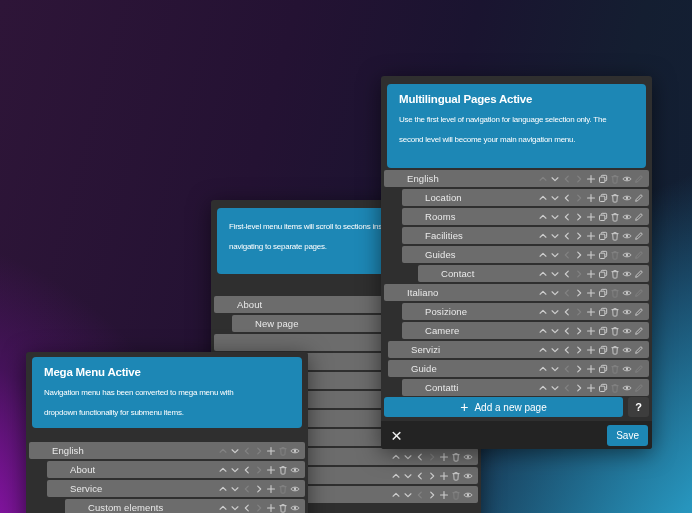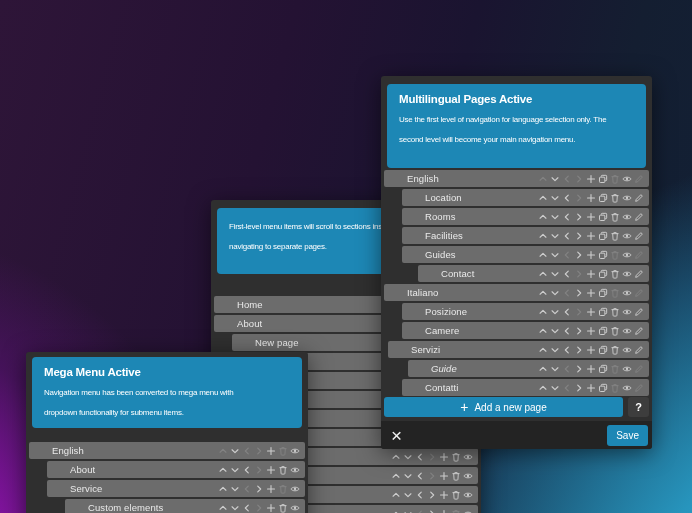--- a/index.html
+++ b/index.html
@@ -89,46 +89,20 @@
 
 <div class="stage">
 
   <section class="panel" id="panel-onepage">
     <div class="infobox">
       <p class="line">First-level menu items will scroll to sections instead of</p>
       <p class="line">navigating to separate pages.</p>
     </div>
     <div class="rows">
         <div class="row" style="margin-left: 0px;">
-    <span class="row-label">Home</span>
-    <span class="row-icons">
-            <svg class="icon disabled" viewBox="0 0 12 12">
-              <use href="#i-move-up"></use>
-            </svg>
-            <svg class="icon enabled" viewBox="0 0 12 12">
-              <use href="#i-move-down"></use>
-            </svg>
-            <svg class="icon disabled" viewBox="0 0 12 12">
-              <use href="#i-move-left"></use>
-            </svg>
-            <svg class="icon disabled" viewBox="0 0 12 12">
-              <use href="#i-move-right"></use>
-            </svg>
-            <svg class="icon enabled" viewBox="0 0 12 12">
-              <use href="#i-add"></use>
-            </svg>
-            <svg class="icon enabled" viewBox="0 0 12 12">
-              <use href="#i-delete"></use>
-            </svg>
-            <svg class="icon enabled" viewBox="0 0 12 12">
-              <use href="#i-toggle-visibility"></use>
-            </svg>
-          </span>
-  </div>
-        <div class="row" style="margin-left: 0px;">
     <span class="row-label">About</span>
     <span class="row-icons">
             <svg class="icon enabled" viewBox="0 0 12 12">
               <use href="#i-move-up"></use>
             </svg>
             <svg class="icon enabled" viewBox="0 0 12 12">
               <use href="#i-move-down"></use>
             </svg>
             <svg class="icon disabled" viewBox="0 0 12 12">
               <use href="#i-move-left"></use>
@@ -730,21 +704,21 @@
               <use href="#i-delete"></use>
             </svg>
             <svg class="icon enabled" viewBox="0 0 12 12">
               <use href="#i-toggle-visibility"></use>
             </svg>
             <svg class="icon enabled" viewBox="0 0 12 12">
               <use href="#i-edit"></use>
             </svg>
           </span>
   </div>
-        <div class="row" style="margin-left: 24px; font-style: italic;">
+        <div class="row" style="margin-left: 4px;">
     <span class="row-label">Guide</span>
     <span class="row-icons">
             <svg class="icon enabled" viewBox="0 0 12 12">
               <use href="#i-move-up"></use>
             </svg>
             <svg class="icon enabled" viewBox="0 0 12 12">
               <use href="#i-move-down"></use>
             </svg>
             <svg class="icon disabled" viewBox="0 0 12 12">
               <use href="#i-move-left"></use>

